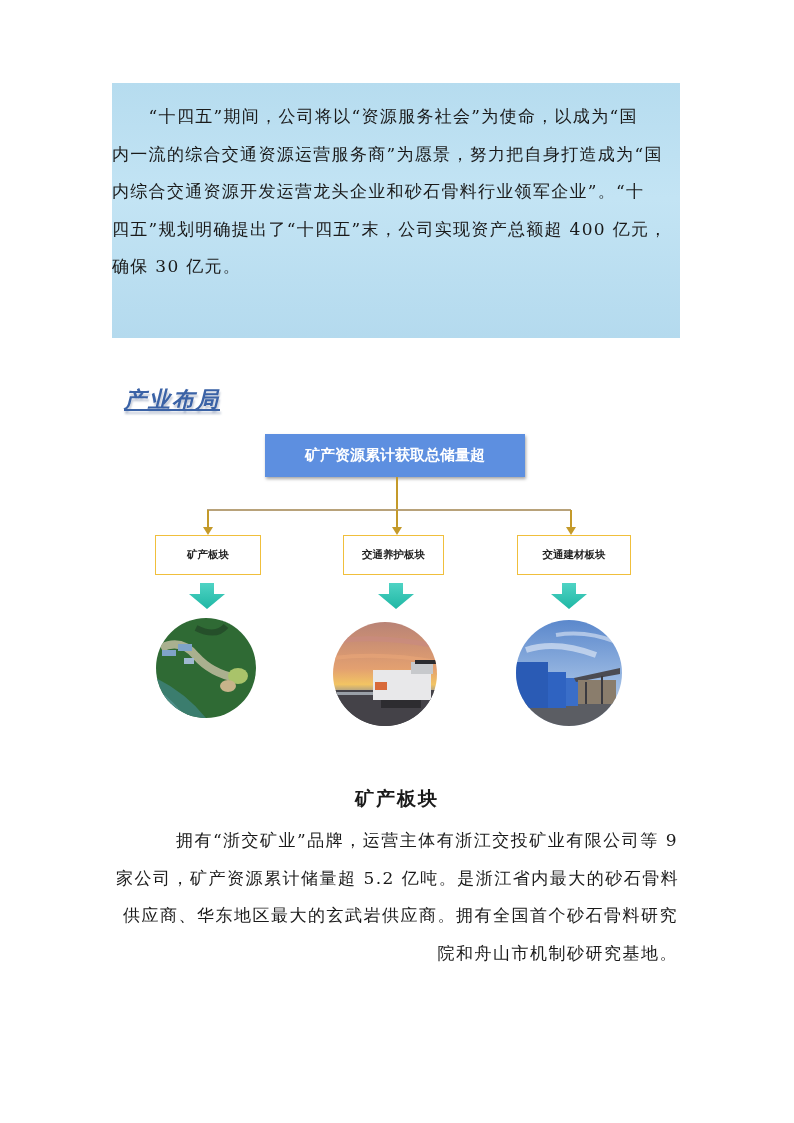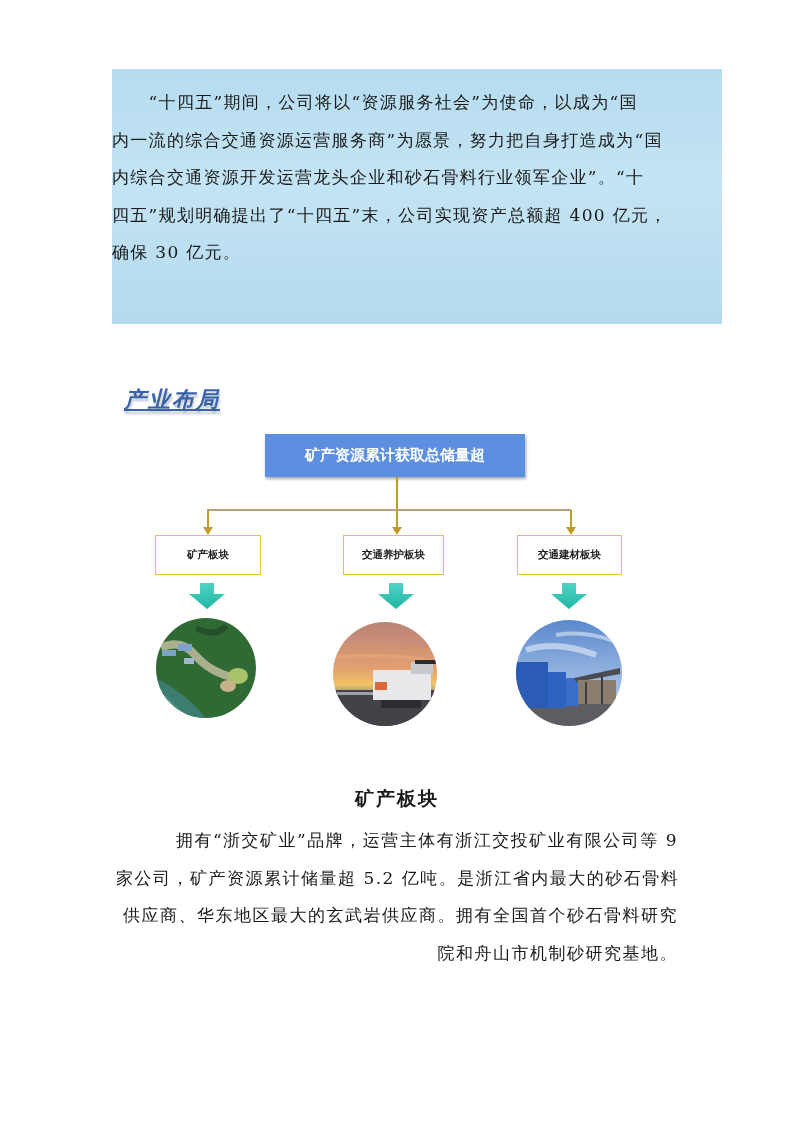--- a/index.html
+++ b/index.html
@@ -1,19 +1,19 @@
 <!DOCTYPE html>
 <html><head>
 <meta charset="utf-8">
 <style>
   html, body { margin: 0; padding: 0; background: #ffffff; }
   body { width: 794px; height: 1123px; position: relative; overflow: hidden;
          font-family: "DejaVu Serif", "Liberation Serif", serif; color: #1a1a1a; }
-  .intro-box { position: absolute; left: 112px; top: 69px; width: 568px; height: 255px;
-               background: linear-gradient(180deg, #b6dcef 0%, #c3e4f4 45%, #b4daee 100%); padding-left: 42px; }
+  .intro-box { position: absolute; left: 112px; top: 83px; width: 568px; height: 255px;
+               background: linear-gradient(180deg, #b6dcef 0%, #c3e4f4 45%, #b4daee 100%); }
   .intro-text { position: absolute; left: 0; top: 15px; width: 568px; font-size: 17px;
                 line-height: 37.5px; letter-spacing: 1.3px; text-align: justify; margin: 0; }
   .intro-line { display: block; white-space: nowrap; }
   .section-heading { position: absolute; left: 124px; top: 385px; font-size: 22px; font-weight: bold;
                      font-style: italic; color: #3a62a6; letter-spacing: 2px;
                      font-family: "DejaVu Serif", serif; text-shadow: 1px 3px 2px rgba(80,100,140,0.35); text-decoration: underline; }
   .root-node { position: absolute; left: 265px; top: 434px; width: 260px; height: 43px;
                background: #5d8fe0; color: #fff; font-family: "DejaVu Sans", sans-serif;
                font-weight: bold; font-size: 15px; display: flex; align-items: center; justify-content: center;
                box-shadow: 1px 2px 3px rgba(0,0,0,0.35); }
@@ -55,21 +55,21 @@
 
   <div class="vline" style="left:207px;top:510px;height:19px;"></div>
   <div class="arrowhead" style="left:203px;top:527px;"></div>
   <div class="vline" style="left:396px;top:510px;height:19px;"></div>
   <div class="arrowhead" style="left:392px;top:527px;"></div>
   <div class="vline" style="left:570px;top:510px;height:19px;"></div>
   <div class="arrowhead" style="left:566px;top:527px;"></div>
 
   <div class="child-node" style="left:155px;top:535px;width:106px;">矿产板块</div>
   <div class="child-node" style="left:343px;top:535px;width:101px;">交通养护板块</div>
-  <div class="child-node" style="left:517px;top:535px;width:105px;">交通建材板块</div>
+  <div class="child-node" style="left:517px;top:535px;width:114px;">交通建材板块</div>
 
   <svg class="down-arrow" style="left:189px;top:583px;" viewBox="0 0 36 26">
     <defs>
         <linearGradient id="ag1" x1="0" y1="0" x2="0" y2="1">
           <stop offset="0" stop-color="#4fd3c4"></stop>
           <stop offset="1" stop-color="#1fb7a4"></stop>
         </linearGradient>
       </defs>
     <polygon points="11,0 25,0 25,11 36,11 18,26 0,11 11,11" fill="url(#ag1)"></polygon>
   </svg>

